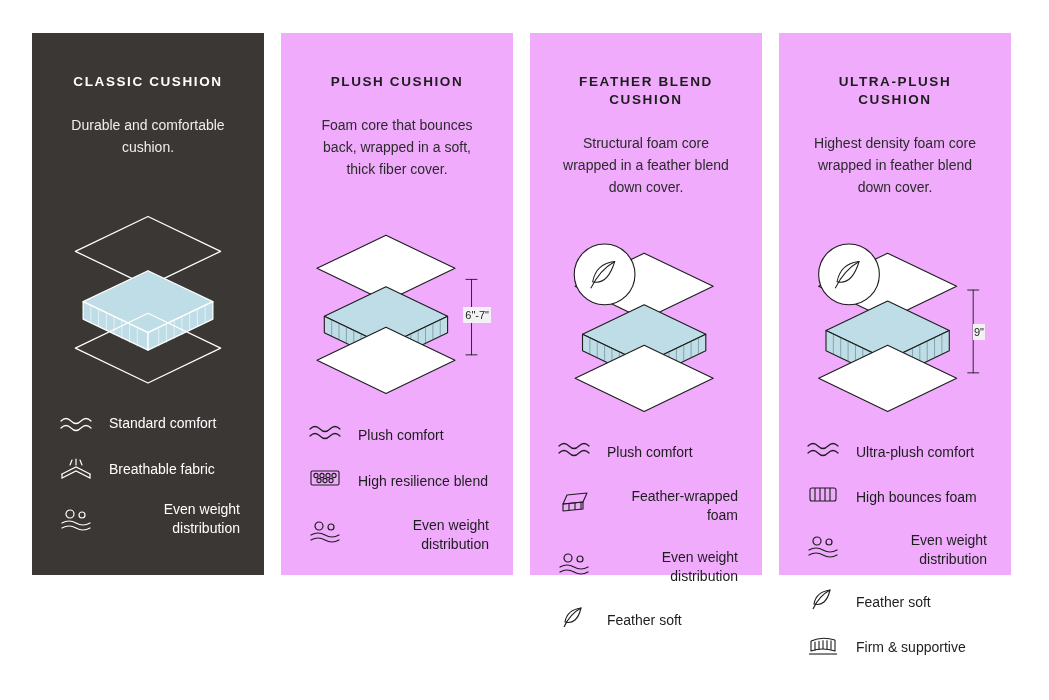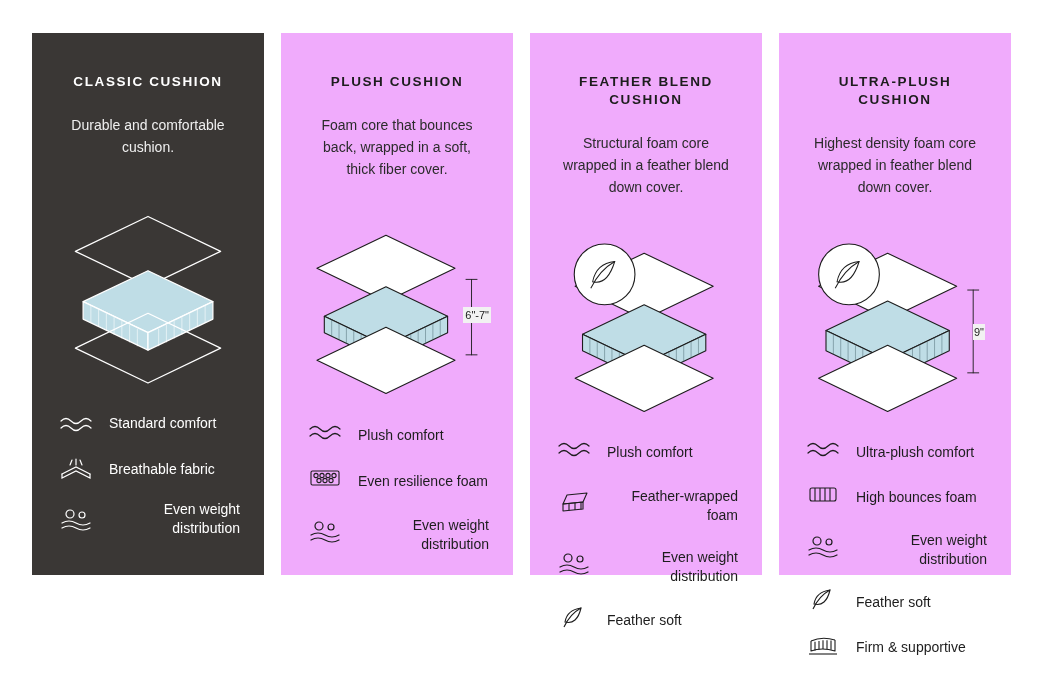--- a/index.html
+++ b/index.html
@@ -234,21 +234,21 @@
             <rect x="3" y="5" width="28" height="14" rx="1.5"></rect>
             <circle cx="8" cy="9.5" r="2.1"></circle>
               <circle cx="14" cy="9.5" r="2.1"></circle>
             <circle cx="20" cy="9.5" r="2.1"></circle>
               <circle cx="26" cy="9.5" r="2.1"></circle>
             <circle cx="11" cy="14.5" r="2.1"></circle>
               <circle cx="17" cy="14.5" r="2.1"></circle>
             <circle cx="23" cy="14.5" r="2.1"></circle>
           </svg>
         </span>
-        <span class="feature-label">Even resilience foam</span>
+        <span class="feature-label">High resilience blend</span>
       </div>
       <div class="feature">
         <span class="feature-icon">
           <svg width="34" height="26" viewBox="0 0 34 26" fill="none" stroke="#1d1d1d" stroke-width="1.2" stroke-linecap="round">
             <circle cx="11" cy="8" r="4"></circle>
             <circle cx="23" cy="9" r="3"></circle>
             <path d="M3 17 Q10 13 17 17 T31 17"></path>
             <path d="M3 22 Q10 18 17 22 T31 22"></path>
           </svg>
         </span>

